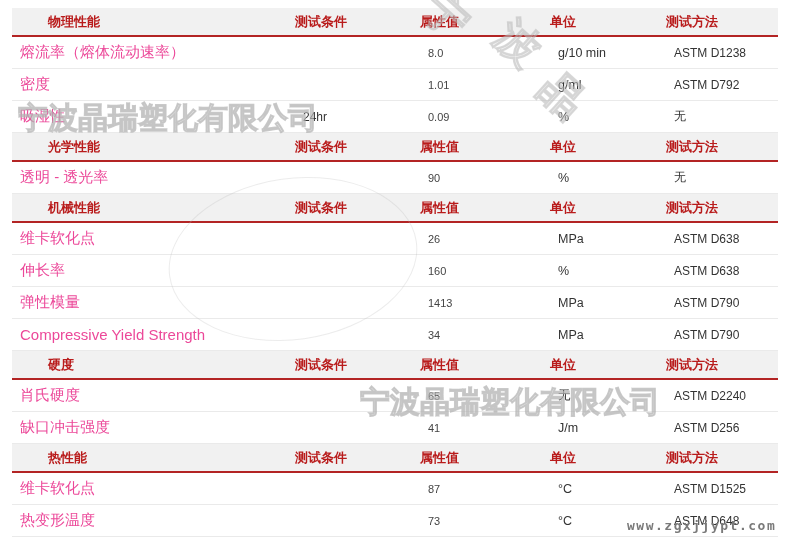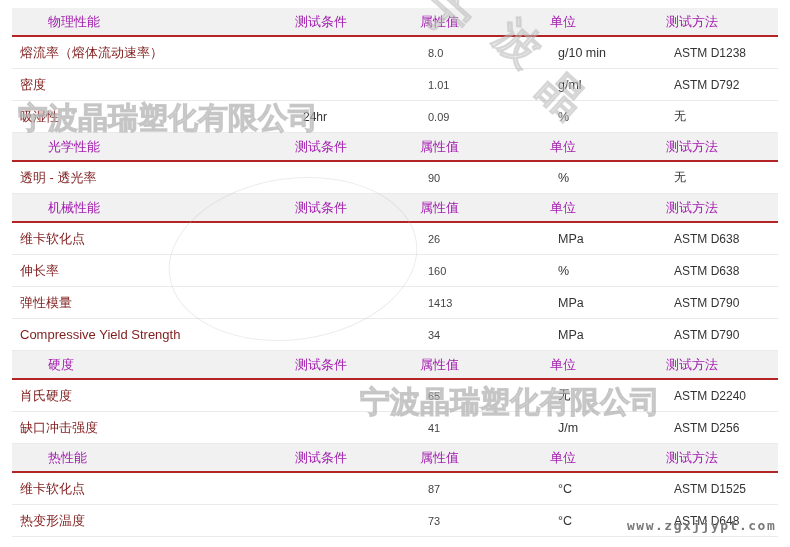--- a/index.html
+++ b/index.html
@@ -11,29 +11,29 @@
     position:absolute;left:12px;top:8px;width:766px;
     border-collapse:collapse;table-layout:fixed;
   }
   .spec-table col.c1{width:283px;}
   .spec-table col.c2{width:125px;}
   .spec-table col.c3{width:130px;}
   .spec-table col.c4{width:116px;}
   .spec-table col.c5{width:112px;}
   tr.sec th{
     height:27px;background:#f1f1f1;border-bottom:2px solid #b32424;
-    font-size:13px;font-weight:normal;color:#a21caf;text-align:left;
+    font-size:13px;font-weight:bold;color:#b91c1c;text-align:left;
     padding:0 0 0 0;white-space:nowrap;
   }
   tr.sec th.first{padding-left:36px;}
   tr.data td{
     height:31px;border-bottom:1px solid #eaeaea;background:transparent;
     text-align:left;padding:0 0 0 8px;white-space:nowrap;vertical-align:middle;
   }
-  td.name{font-size:13px;color:#7f1d1d;padding-left:28px;}
+  td.name{font-size:15px;color:#ec4899;padding-left:28px;}
   td.cond{font-size:12px;color:#333;margin-left:36px;}
   td.val{font-size:11px;color:#444;}
   td.unit{font-size:12.5px;color:#333;margin-left:19px;}
   td.method{font-size:12px;color:#333;}
   
   .wm{
     position:absolute;pointer-events:none;white-space:nowrap;
     color:rgba(200,200,200,0.35);
     -webkit-text-stroke:1px rgba(172,172,172,0.6);
     font-size:30px;font-weight:bold;letter-spacing:0;z-index:5;

